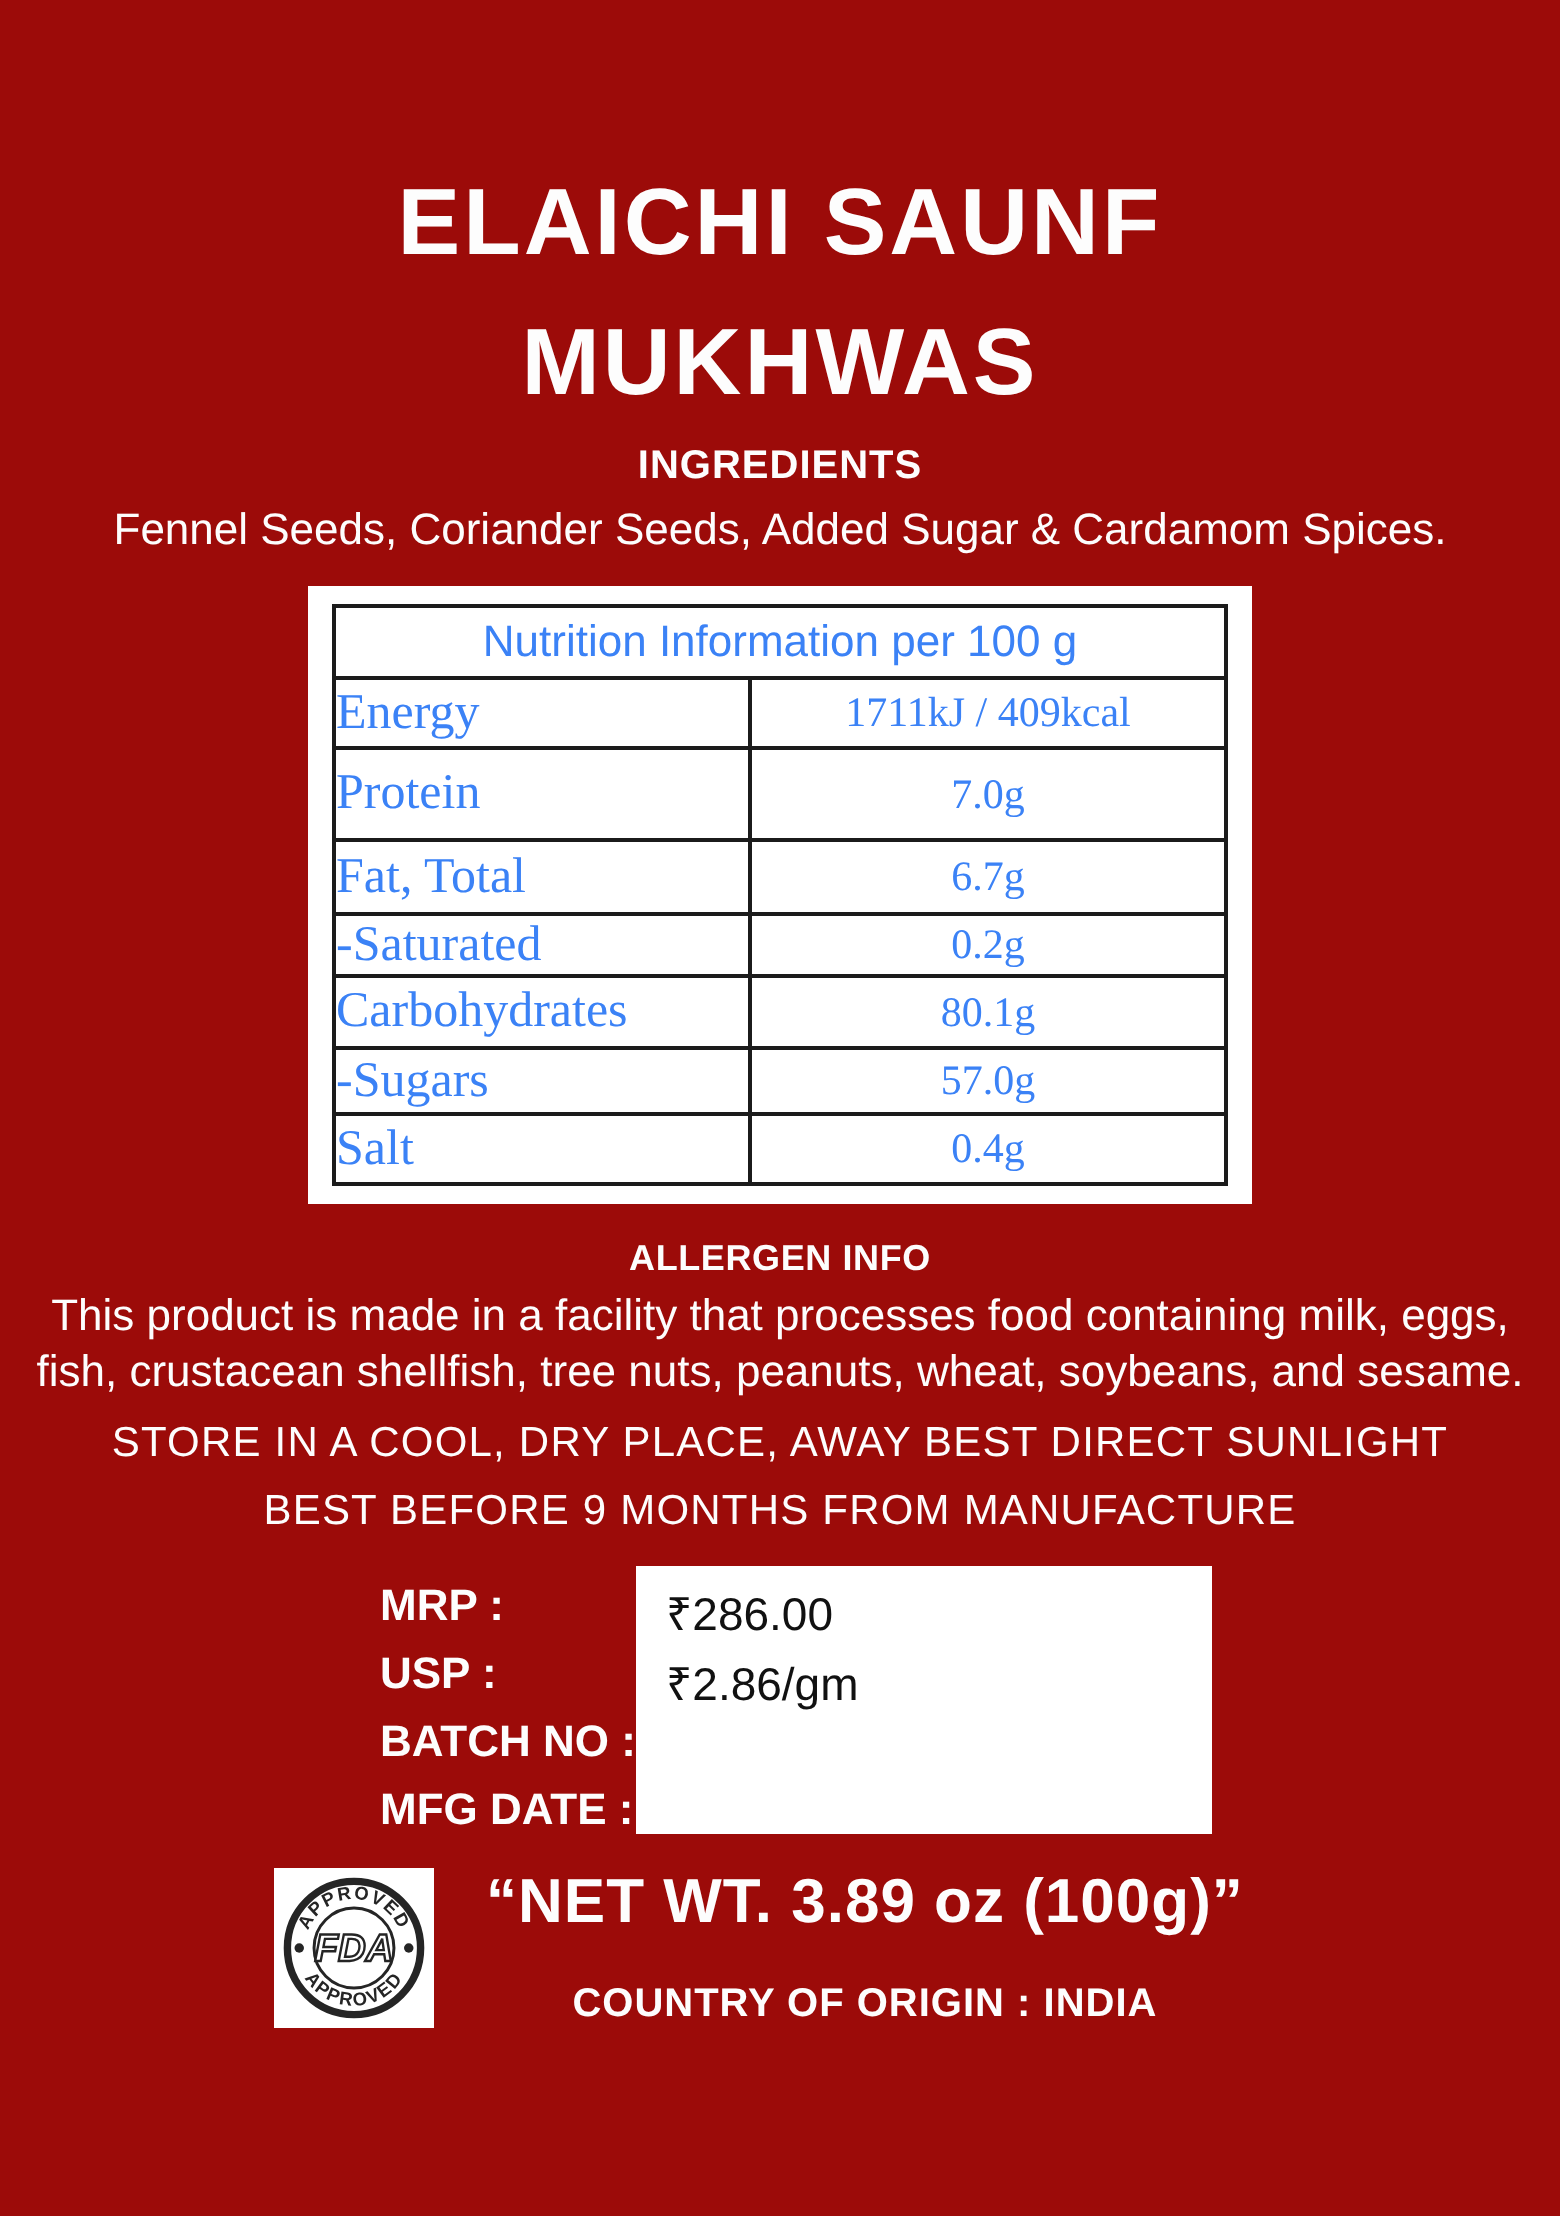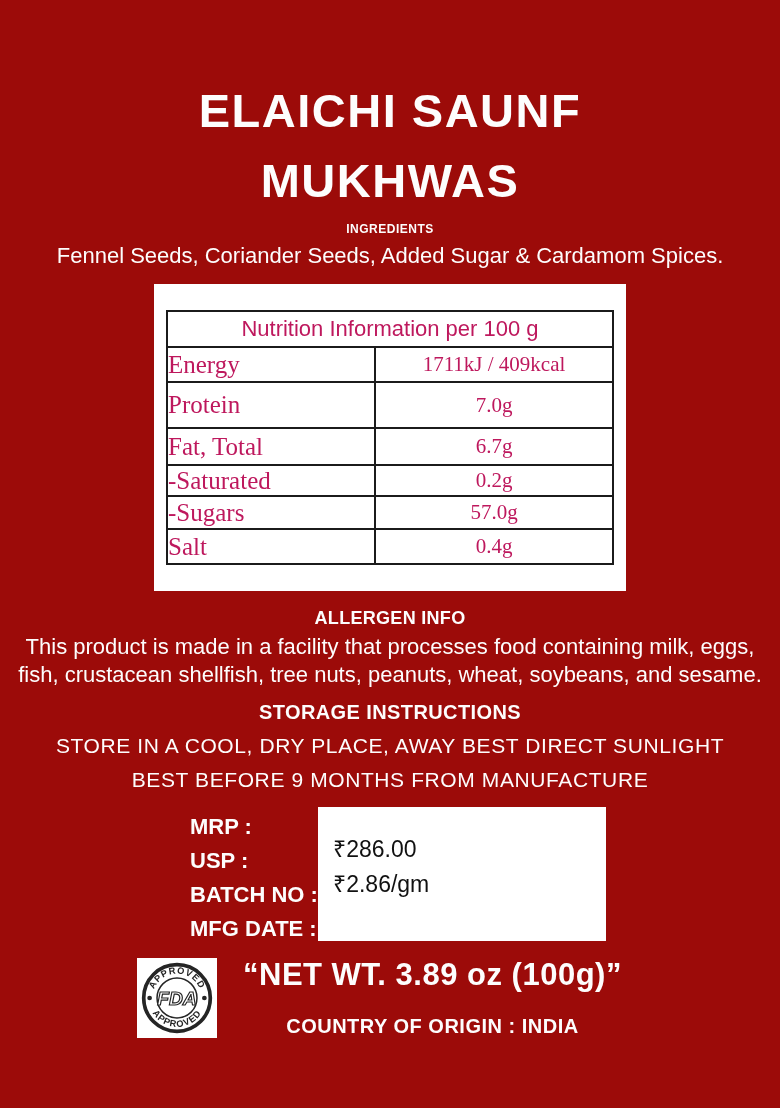--- a/index.html
+++ b/index.html
@@ -23,35 +23,35 @@
     margin-top: 76px;
     font-size: 47px;
     font-weight: bold;
     letter-spacing: 1.5px;
     line-height: 70px;
     text-align: center;
     max-width: 520px;
   }
   .ing-heading {
     margin-top: 6px;
-    font-size: 12px;
+    font-size: 20px;
     font-weight: bold;
     letter-spacing: 0.5px;
   }
   .ing-text {
     margin-top: 7px;
     font-size: 22px;
     text-align: center;
     max-width: 700px;
   }
   .nutrition-wrap {
     margin-top: 15px;
     background: #ffffff;
-    padding: 26px 12px;
-    color: #be185d;
+    padding: 9px 12px;
+    color: #3b82f6;
   }
   table.nutrition {
     border-collapse: collapse;
   }
   table.nutrition td {
     border: 2px solid #1b1b1b;
     padding: 0;
   }
   td.nut-header {
     text-align: center;
@@ -115,21 +115,21 @@
     width: 118px;
     white-space: nowrap;
   }
   .pricing-box {
     margin-left: 10px;
     margin-top: -3px;
     background: #ffffff;
     width: 288px;
     height: 134px;
     box-sizing: border-box;
-    padding: 25px 0 0 15px;
+    padding: 7px 0 0 15px;
     color: #111111;
   }
   .pricing-box .val {
     font-size: 23px;
     line-height: 35px;
   }
   .footer {
     align-self: flex-start;
     margin: 11px 0 0 137px;
     display: flex;
@@ -185,36 +185,39 @@
           <td class="nut-value">7.0g</td>
         </tr>
         <tr class="r-fat">
           <td class="nut-name">Fat, Total</td>
           <td class="nut-value">6.7g</td>
         </tr>
         <tr class="r-saturated">
           <td class="nut-name">-Saturated</td>
           <td class="nut-value">0.2g</td>
         </tr>
+        <tr class="r-carbs">
+          <td class="nut-name">Carbohydrates</td>
+          <td class="nut-value">80.1g</td>
+        </tr>
         <tr class="r-sugars">
           <td class="nut-name">-Sugars</td>
           <td class="nut-value">57.0g</td>
         </tr>
         <tr class="r-salt">
           <td class="nut-name">Salt</td>
           <td class="nut-value">0.4g</td>
         </tr>
       </tbody>
     </table>
   </div>
 
   <div class="allergen-heading">ALLERGEN INFO</div>
   <div class="allergen-text">This product is made in a facility that processes food containing milk, eggs, fish, crustacean shellfish, tree nuts, peanuts, wheat, soybeans, and sesame.</div>
 
-  <div class="storage-heading">STORAGE INSTRUCTIONS</div>
   <div class="storage-line">STORE IN A COOL, DRY PLACE, AWAY BEST DIRECT SUNLIGHT</div>
   <div class="storage-line">BEST BEFORE 9 MONTHS FROM MANUFACTURE</div>
 
   <div class="pricing">
     <div class="pricing-labels">
       <div>MRP :</div>
       <div>USP :</div>
       <div>BATCH NO :</div>
       <div>MFG DATE :</div>
     </div>

